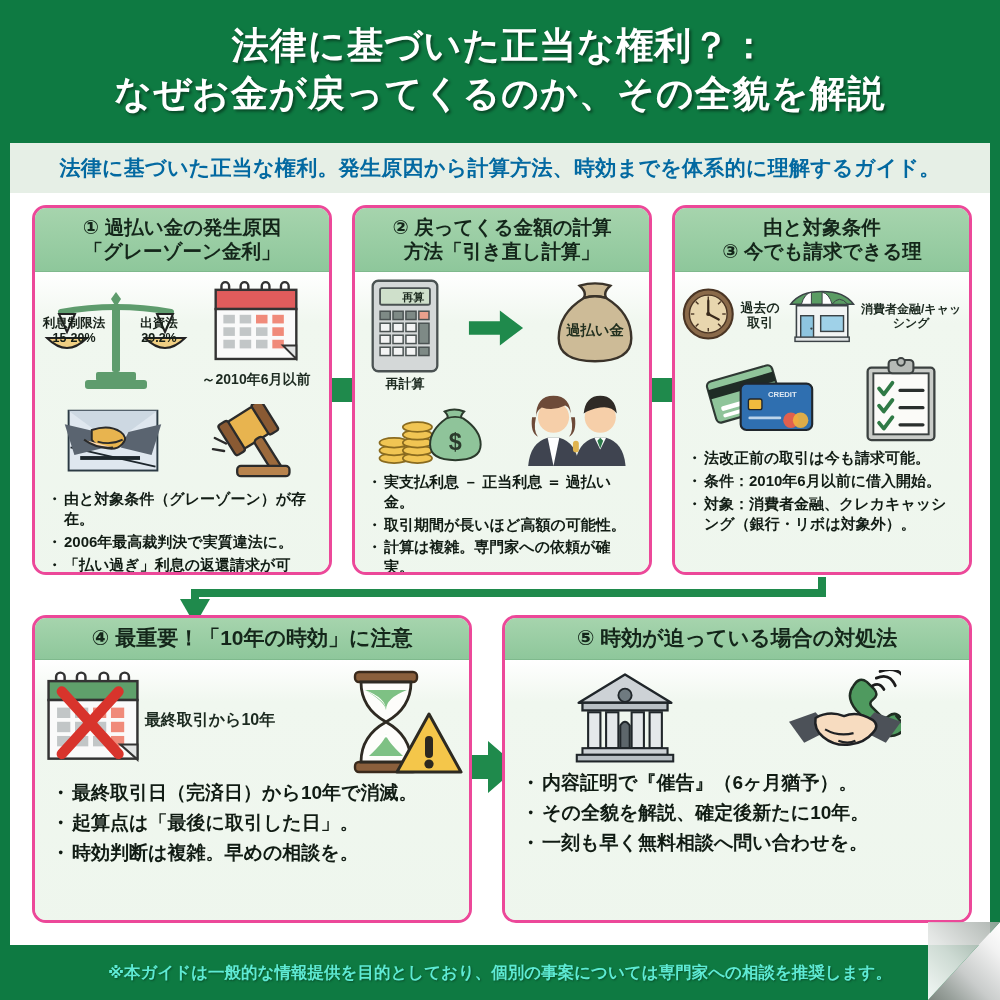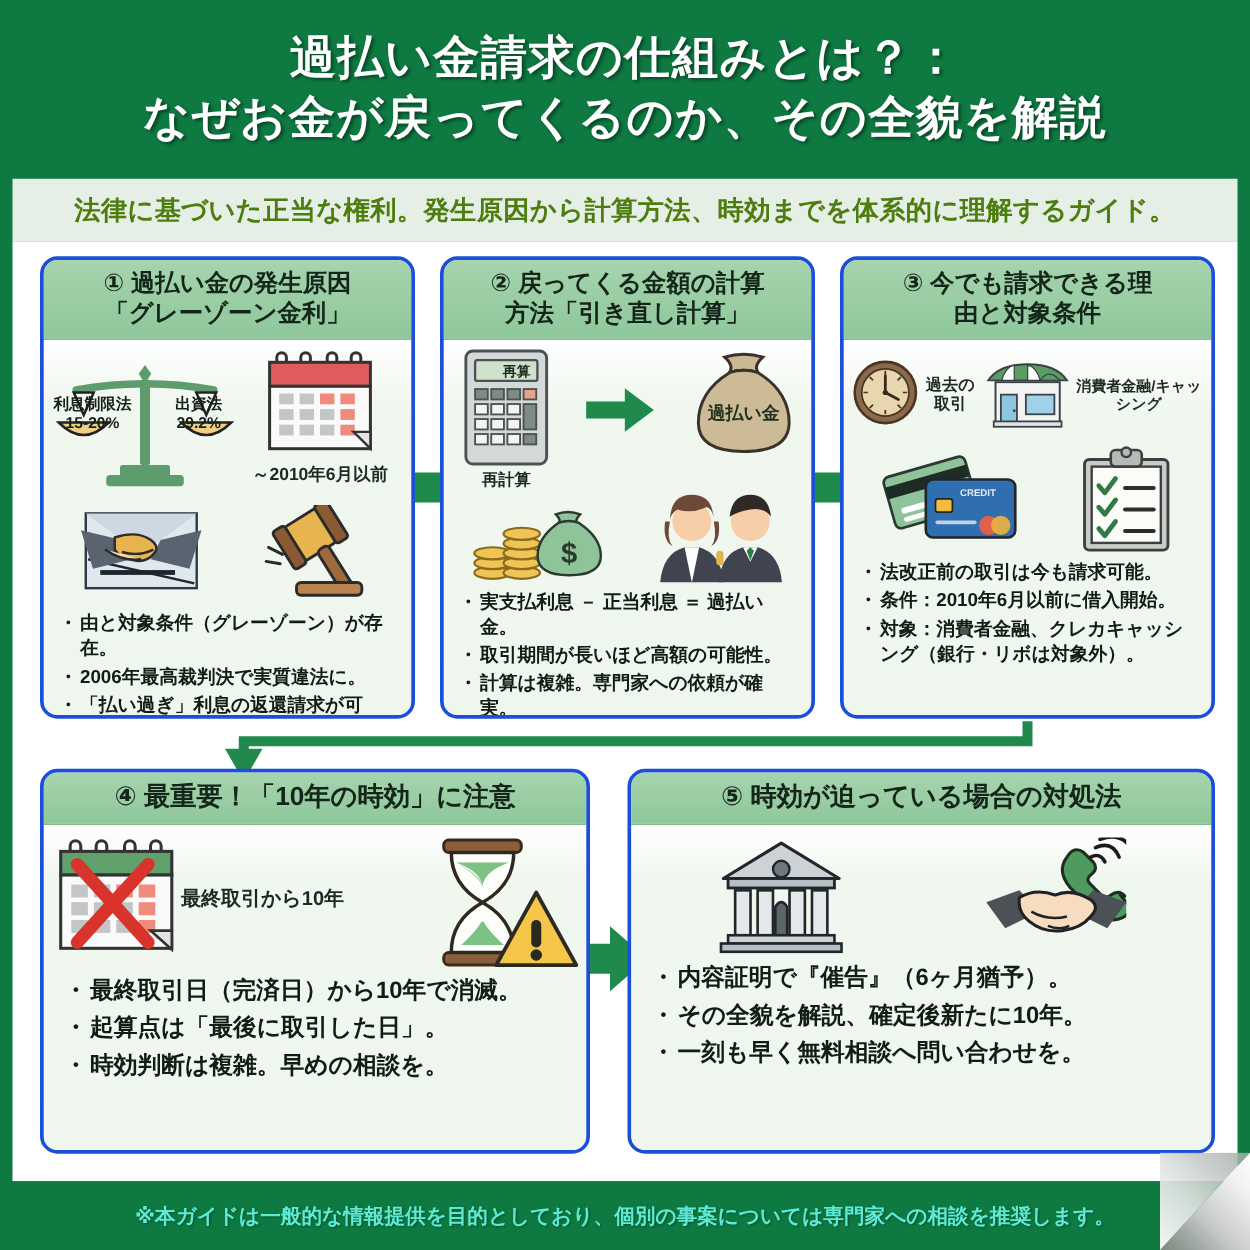--- a/index.html
+++ b/index.html
@@ -26,36 +26,36 @@
   .title-2{font-size:37px;margin-top:4px;}
 
   
   .subtitle-band{
     position:absolute;left:10px;top:143px;width:980px;height:50px;
     background:#e6efe6;
     display:flex;align-items:center;justify-content:center;
     box-shadow:0 1px 0 rgba(0,0,0,.06);
   }
   .subtitle-text{
-    color:#4d7c0f;font-size:21px;font-weight:bold;white-space:nowrap;letter-spacing:.3px;
+    color:#0369a1;font-size:21px;font-weight:bold;white-space:nowrap;letter-spacing:.3px;
   }
 
   
   .canvas{
     position:absolute;left:10px;top:193px;width:980px;height:752px;
     background:#ffffff;
   }
 
   
   .connectors{position:absolute;left:0;top:0;width:980px;height:752px;pointer-events:none;}
 
   
   .card{
     position:absolute;
-    border:3px solid #1d4ed8;
+    border:3px solid #ec4899;
     border-radius:14px;
     background:#f1f8f1;
     overflow:hidden;
     box-sizing:border-box;
   }
   .card-head{
     background:linear-gradient(180deg,#a6d4ad 0%,#8ec79b 100%);
     padding:7px 8px 8px 8px;
     text-align:center;
     color:#14261a;
@@ -121,21 +121,21 @@
 
   
   svg{display:block;}
 </style>
 </head>
 <body>
 
 <div class="page">
 
   <div class="header">
-    <div class="title-line title-1">過払い金請求の仕組みとは？：</div>
+    <div class="title-line title-1">法律に基づいた正当な権利？：</div>
     <div class="title-line title-2">なぜお金が戻ってくるのか、その全貌を解説</div>
   </div>
 
   <div class="subtitle-band">
     <div class="subtitle-text">法律に基づいた正当な権利。発生原因から計算方法、時効までを体系的に理解するガイド。</div>
   </div>
 
   <div class="canvas">
 
     <svg class="connectors" viewBox="0 0 980 752">
@@ -355,22 +355,22 @@
           <div class="bullet">
               <span class="dot">・</span>
               <span class="txt">計算は複雑。専門家への依頼が確実。</span>
             </div>
         </div>
       </div>
     </div>
 
     <div class="card" id="card3">
       <div class="card-head">
+        <span class="hl">由と対象条件</span>
         <span class="hl">③ 今でも請求できる理</span>
-        <span class="hl">由と対象条件</span>
       </div>
       <div class="card-body">
         <div style="display:flex;align-items:flex-start;justify-content:space-around;padding:6px 6px 0 6px;">
           <div class="icon-cell">
             <svg viewBox="0 0 78 78" width="72" height="72">
               <circle cx="39" cy="39" r="35" fill="#8a6a4a" stroke="#4a3524" stroke-width="3"></circle>
               <circle cx="39" cy="39" r="27" fill="#e8d6ae" stroke="#4a3524" stroke-width="2"></circle>
               <g stroke="#4a3524" stroke-width="2">
                 <line x1="39" y1="14" x2="39" y2="19"></line>
                   <line x1="39" y1="59" x2="39" y2="64"></line>

